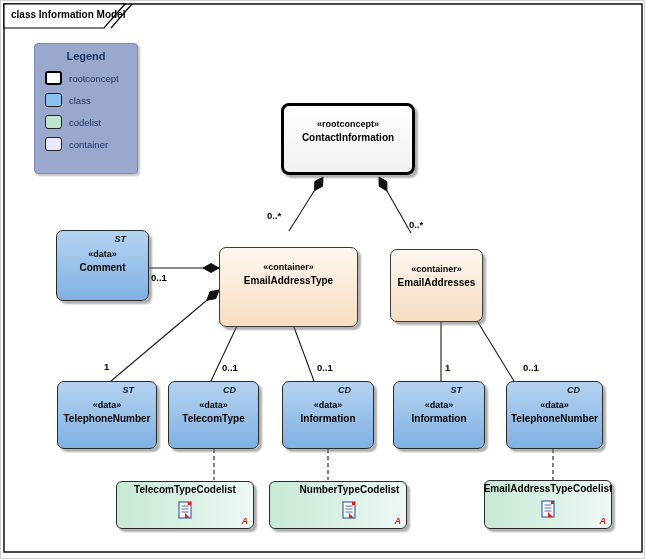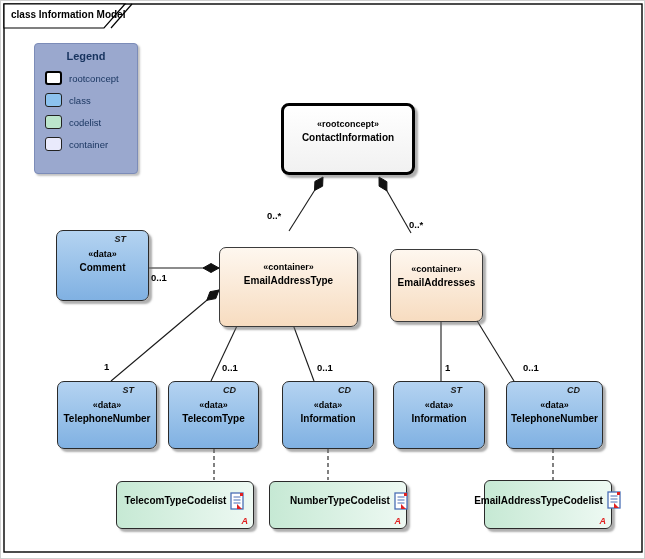--- a/index.html
+++ b/index.html
@@ -58,21 +58,21 @@
     background:linear-gradient(180deg,#fef7ef,#f7dcc0);
     border:1px solid #3b3b3b;padding-top:13px;margin-top:16px;
   }
   .data{
     background:linear-gradient(180deg,#b4d3f1,#80b1e2);
     border:1px solid #2a2a2a;padding-top:17px;
   }
   .codelist{
     background:linear-gradient(90deg,#c6e9d4,#eef9f3);
     border:1px solid #2a2a2a;border-radius:6px;
-    flex-direction:row;align-items:center;justify-content:center;gap:4px;
+    flex-direction:column;align-items:center;justify-content:center;gap:4px;
     padding:0 6px 8px 6px;
   }
   .codelist .nname{font-size:10px;}
   .abadge{
     position:absolute;bottom:2px;right:5px;color:#e02020;
     font-size:9px;font-weight:bold;font-style:italic;
   }
   .doc-icon{flex:0 0 auto;}
 
   

